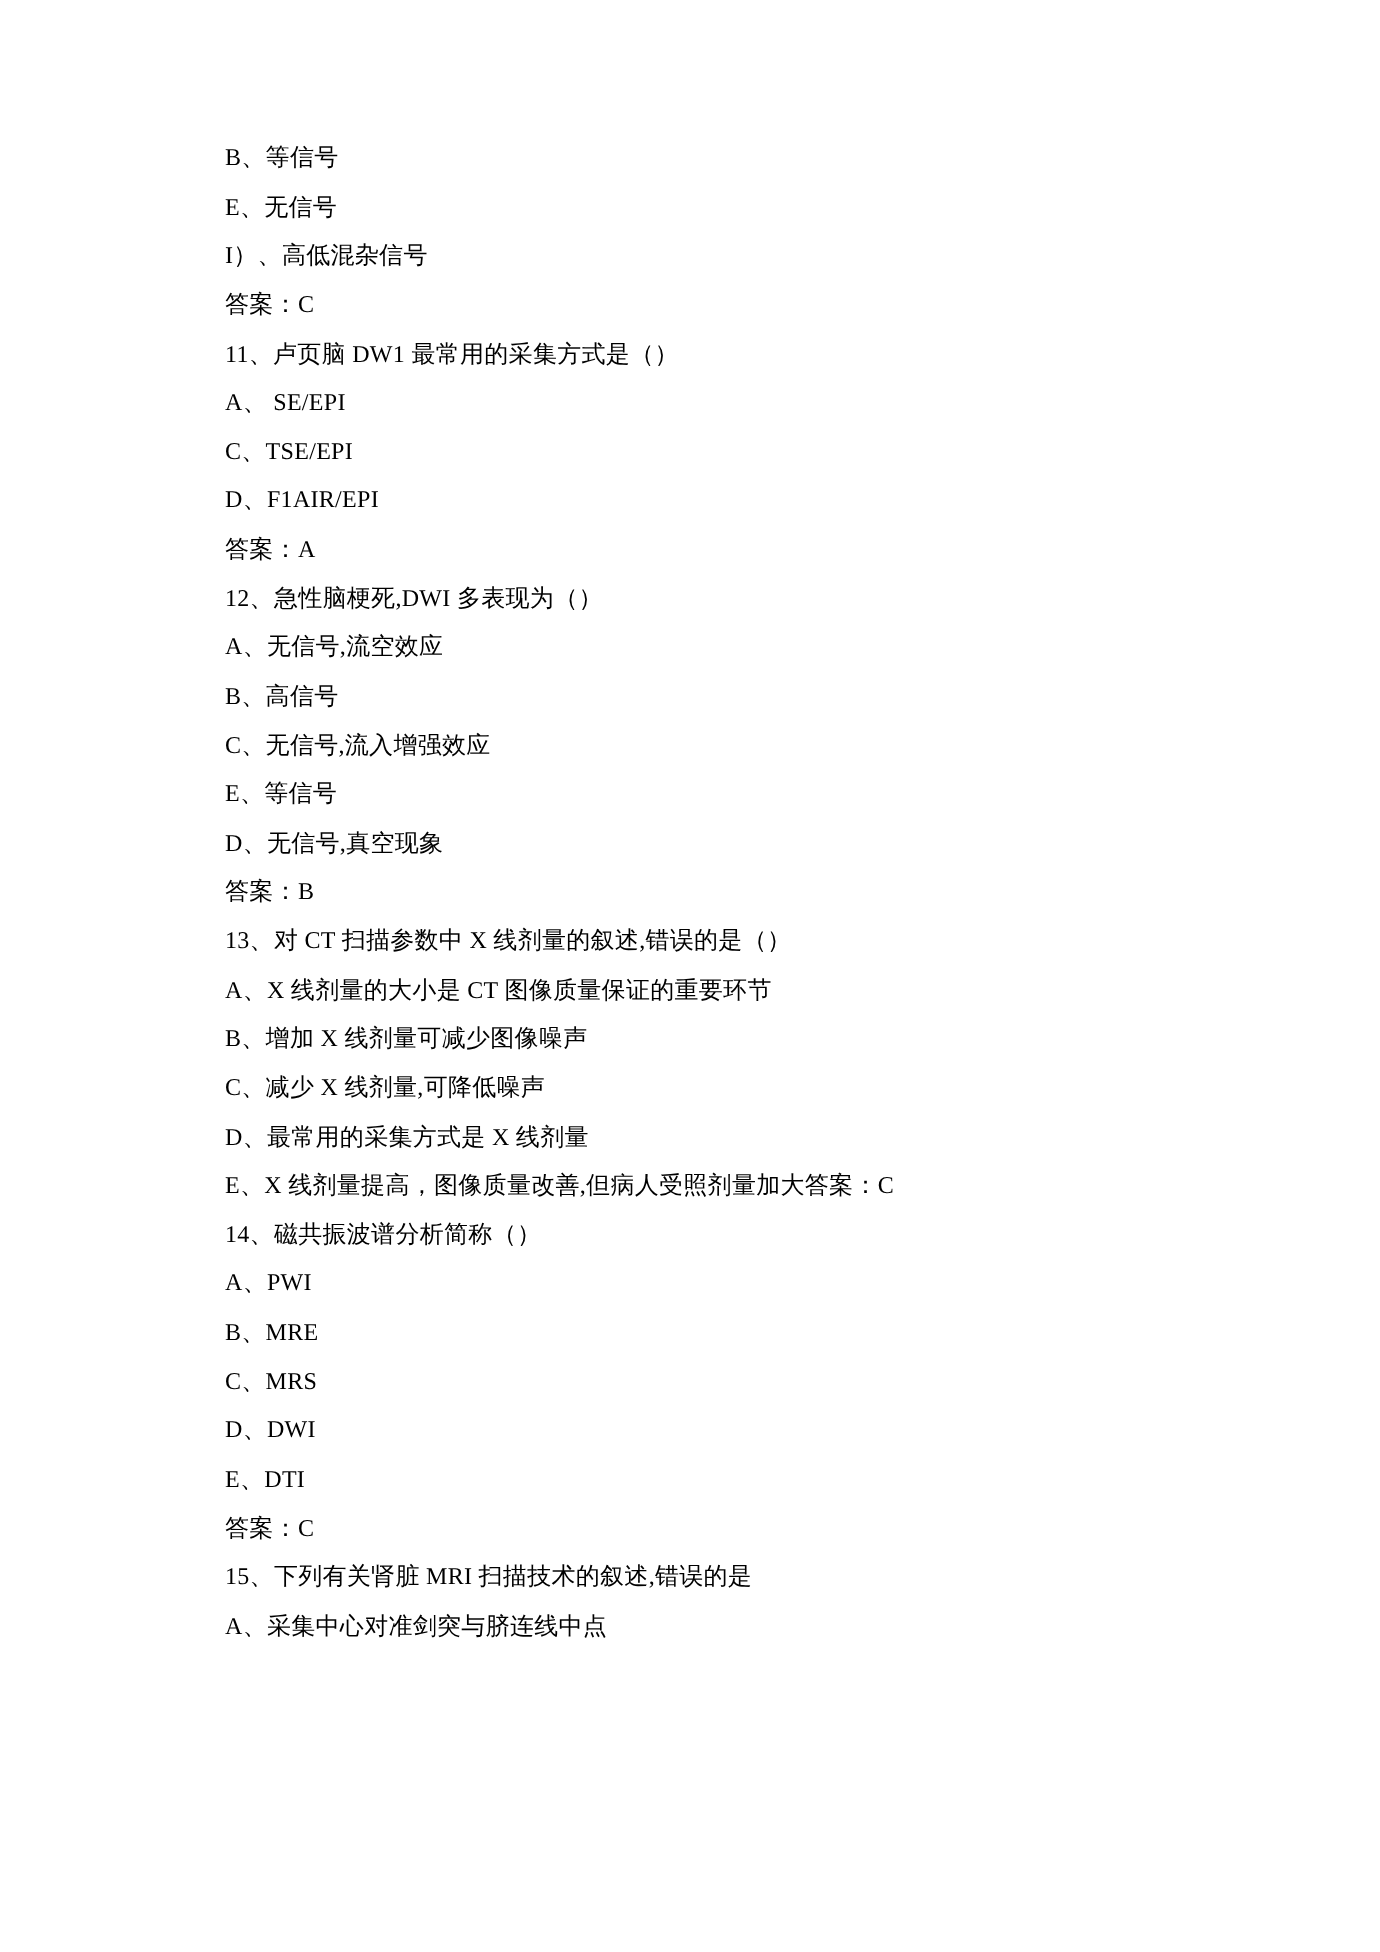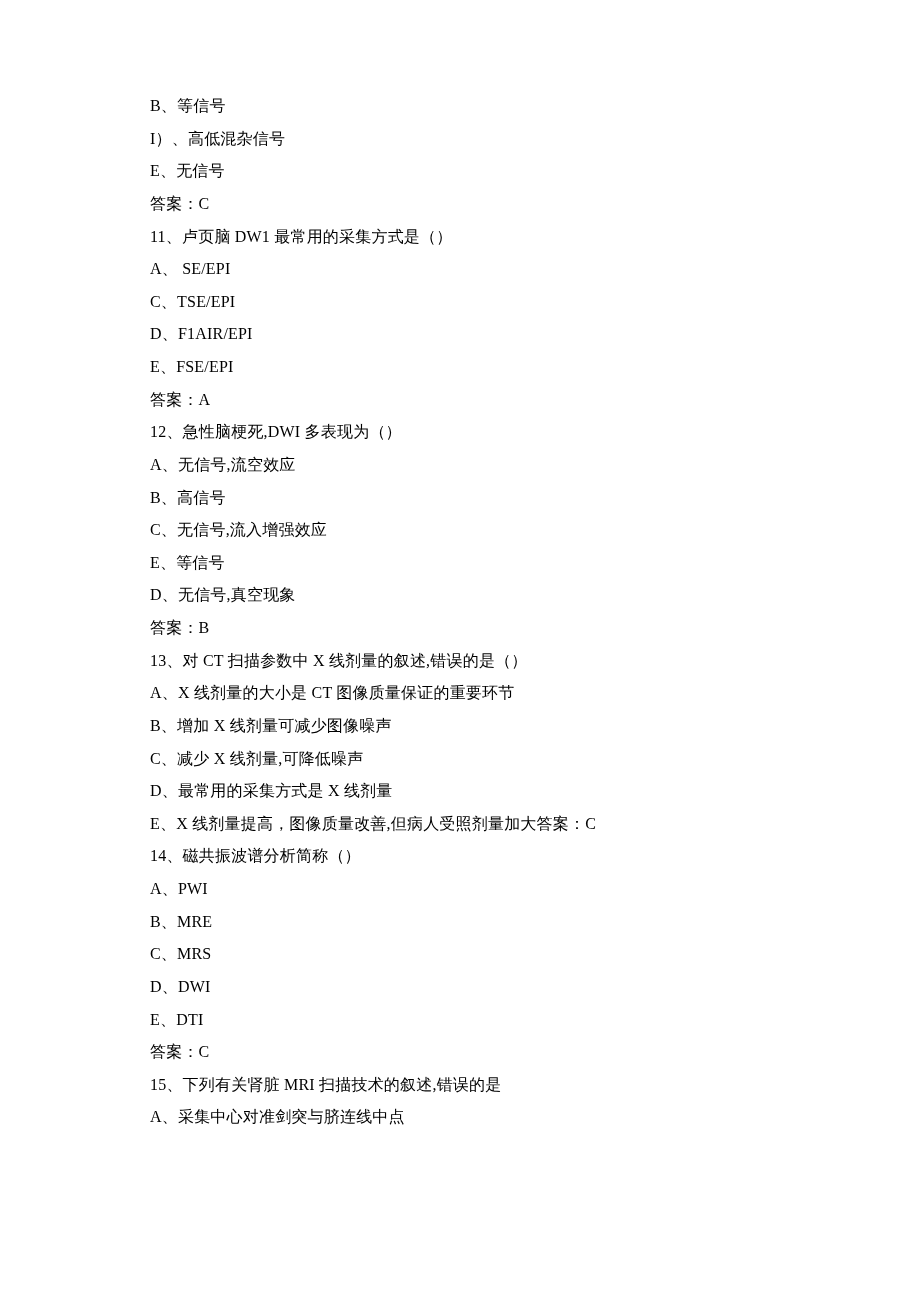--- a/index.html
+++ b/index.html
@@ -21,28 +21,27 @@
   .line {
     white-space: pre;
     letter-spacing: 0.2px;
   }
 </style>
 </head>
 <body>
 
 <div class="page">
   <div class="line">B、等信号</div>
+  <div class="line">E、无信号</div>
   <div class="line">I）、高低混杂信号</div>
-  <div class="line">E、无信号</div>
   <div class="line">答案：C</div>
   <div class="line">11、卢页脑 DW1 最常用的采集方式是（）</div>
   <div class="line">A、 SE/EPI</div>
   <div class="line">C、TSE/EPI</div>
   <div class="line">D、F1AIR/EPI</div>
-  <div class="line">E、FSE/EPI</div>
   <div class="line">答案：A</div>
   <div class="line">12、急性脑梗死,DWI 多表现为（）</div>
   <div class="line">A、无信号,流空效应</div>
   <div class="line">B、高信号</div>
   <div class="line">C、无信号,流入增强效应</div>
   <div class="line">E、等信号</div>
   <div class="line">D、无信号,真空现象</div>
   <div class="line">答案：B</div>
   <div class="line">13、对 CT 扫描参数中 X 线剂量的叙述,错误的是（）</div>
   <div class="line">A、X 线剂量的大小是 CT 图像质量保证的重要环节</div>

